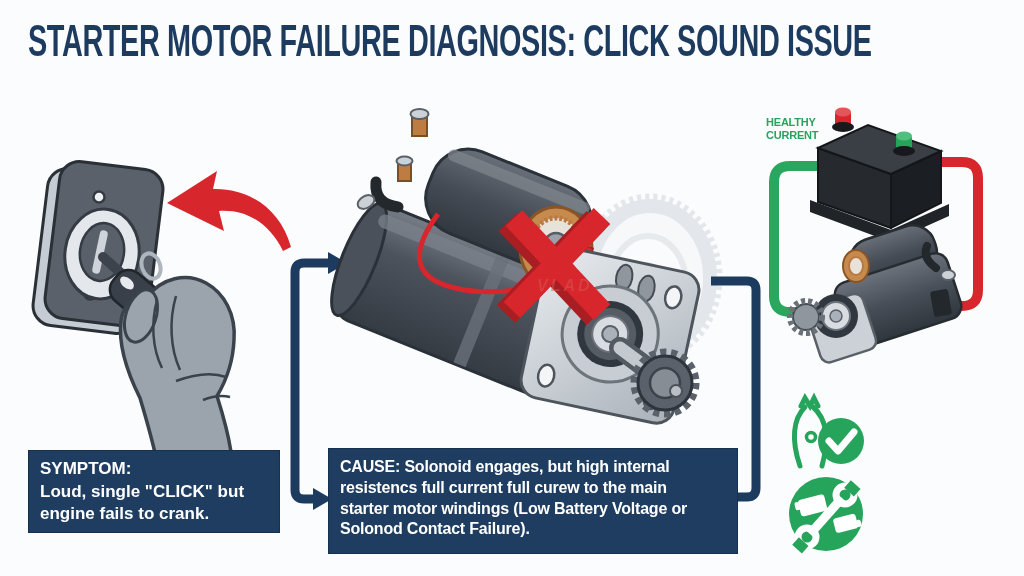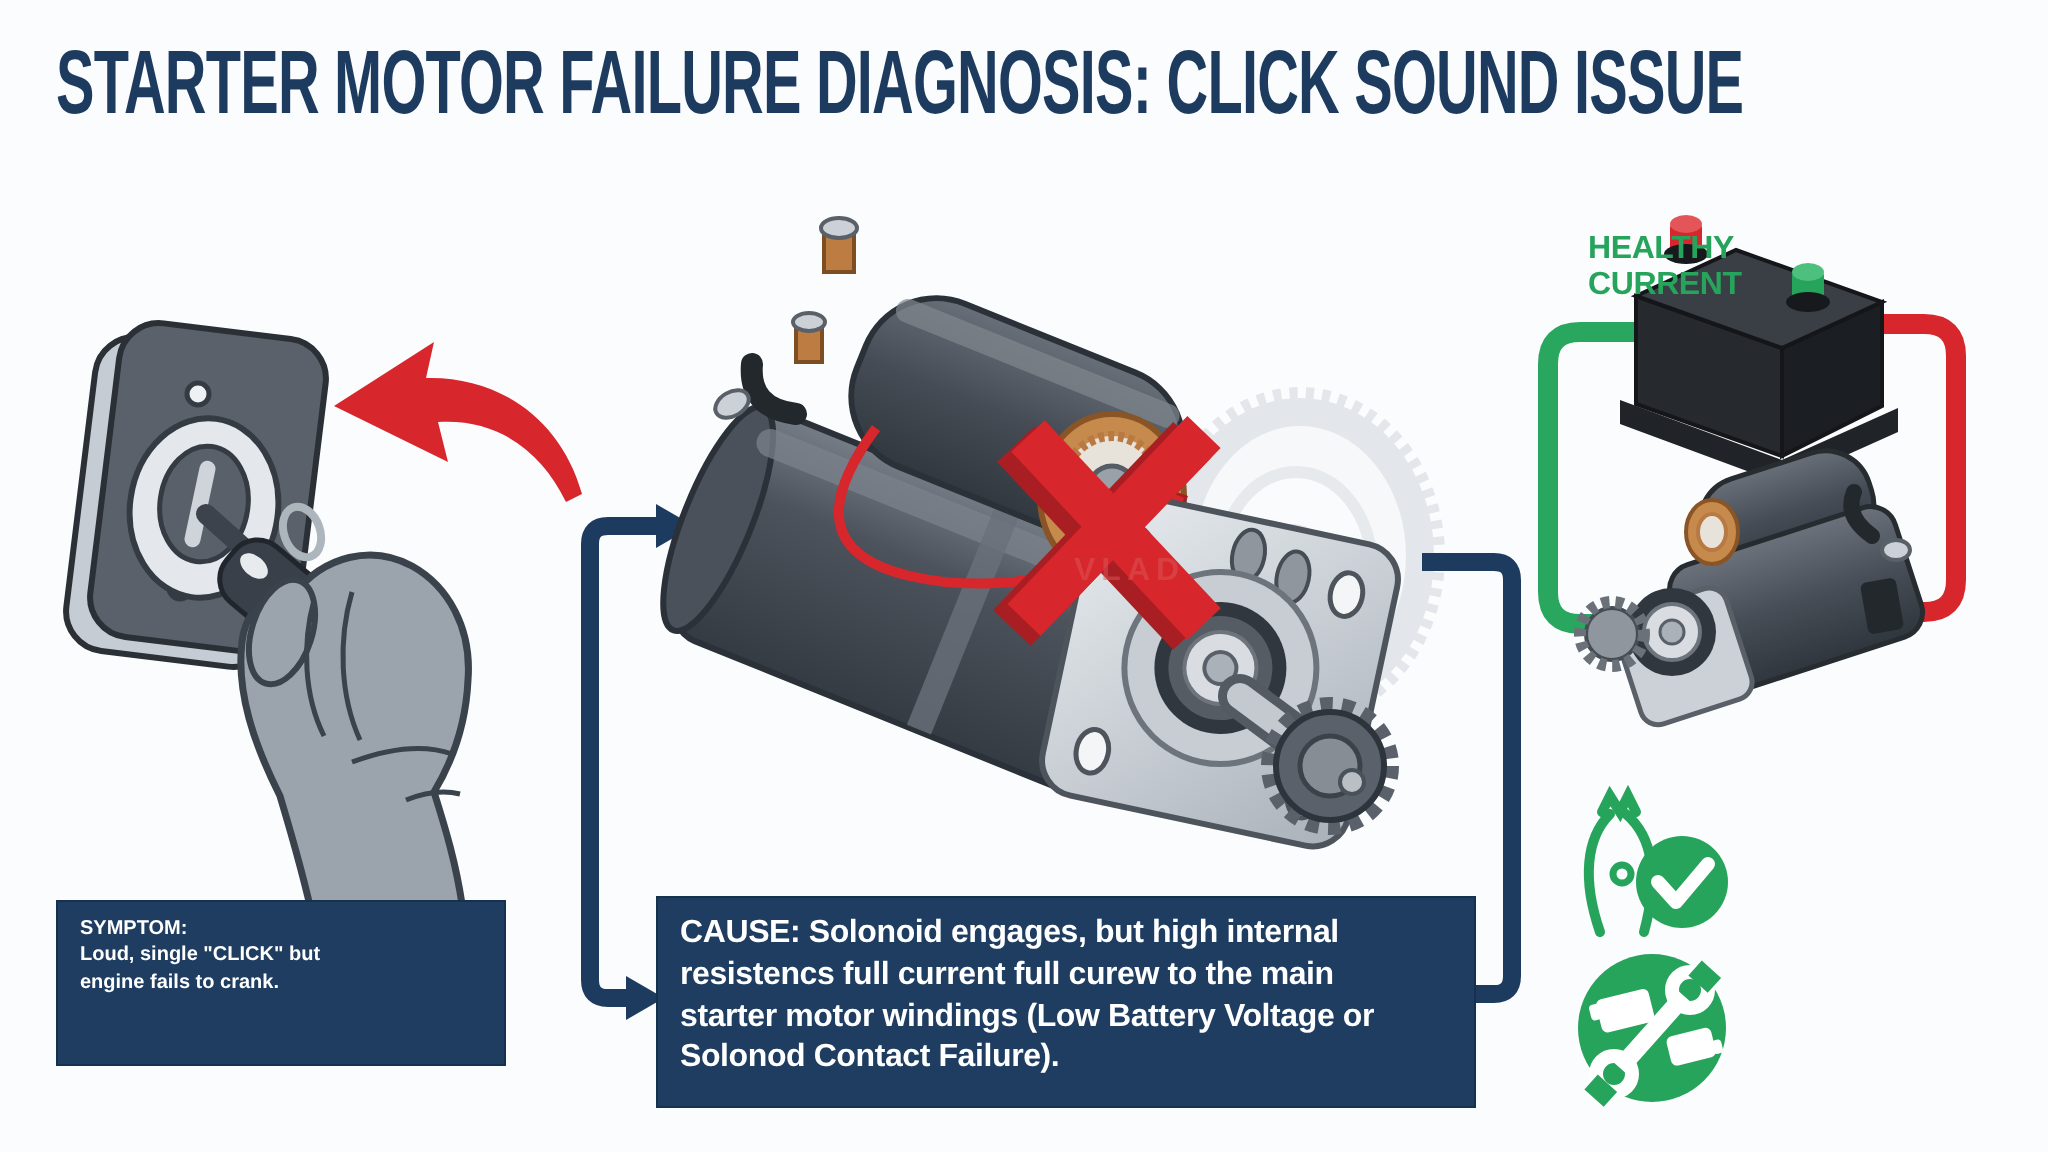--- a/index.html
+++ b/index.html
@@ -11,27 +11,27 @@
   .title{
     position:absolute;left:28px;top:16px;font-size:37px;font-weight:800;
     color:#1d3b5f;white-space:nowrap;letter-spacing:-0.5px;
     transform:scale(0.78,1.22);transform-origin:left top;
   }
   .pre{white-space:pre-line;}
   .info-box{
     position:absolute;background:#1e3d60;color:#ffffff;font-weight:700;
     box-sizing:border-box;box-shadow:0 0 0 1px #16314e inset;
   }
-  .symptom-box{left:28px;top:450px;width:225px;height:83px;font-size:10px;line-height:1.33;padding:8px 12px;}
+  .symptom-box{left:28px;top:450px;width:252px;height:83px;font-size:17px;line-height:1.33;padding:8px 12px;}
   .cause-box{left:328px;top:448px;width:410px;height:106px;font-size:16px;line-height:1.3;padding:9px 12px;letter-spacing:-0.2px;}
-  .healthy-label{position:absolute;left:766px;top:116px;color:#27a45c;font-weight:700;font-size:16px;line-height:1.15;letter-spacing:-0.2px;margin-left:28px;}
+  .healthy-label{position:absolute;left:766px;top:116px;color:#27a45c;font-weight:700;font-size:11px;line-height:1.15;letter-spacing:-0.2px;}
   .solution-label{position:absolute;color:#1d3b5f;font-weight:700;font-size:15px;line-height:1.27;letter-spacing:-0.2px;}
   .sol1{left:866px;top:413px;}
   .sol2{left:866px;top:485px;}
-  .watermark{position:absolute;left:537px;top:277px;color:rgba(219,85,85,0.5);font-size:16px;font-weight:600;letter-spacing:3px;}
+  .watermark{position:absolute;left:537px;top:277px;color:rgba(219,85,85,0.5);font-size:16px;font-weight:600;letter-spacing:3px;font-style:italic;}
 </style>
 </head>
 <body>
 
 <div class="canvas">
 
   <svg class="scene" width="1024" height="576" viewBox="0 0 1024 576">
     <defs>
       <linearGradient id="gBody" x1="0" y1="0" x2="0" y2="1">
         <stop offset="0" stop-color="#767d86"></stop>

